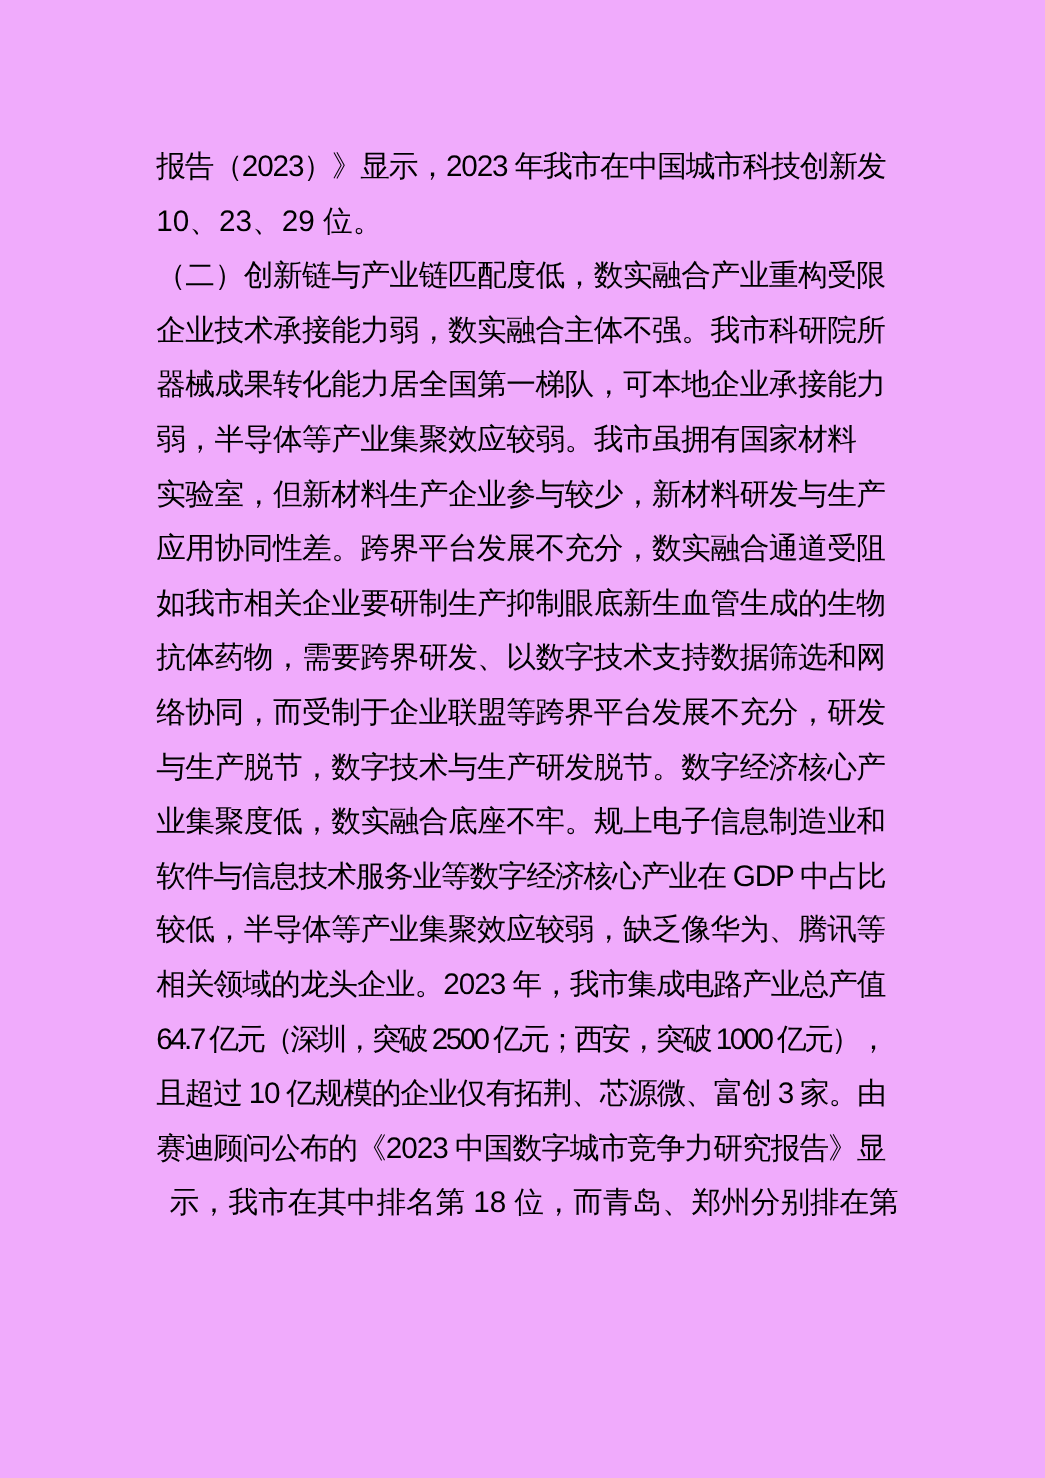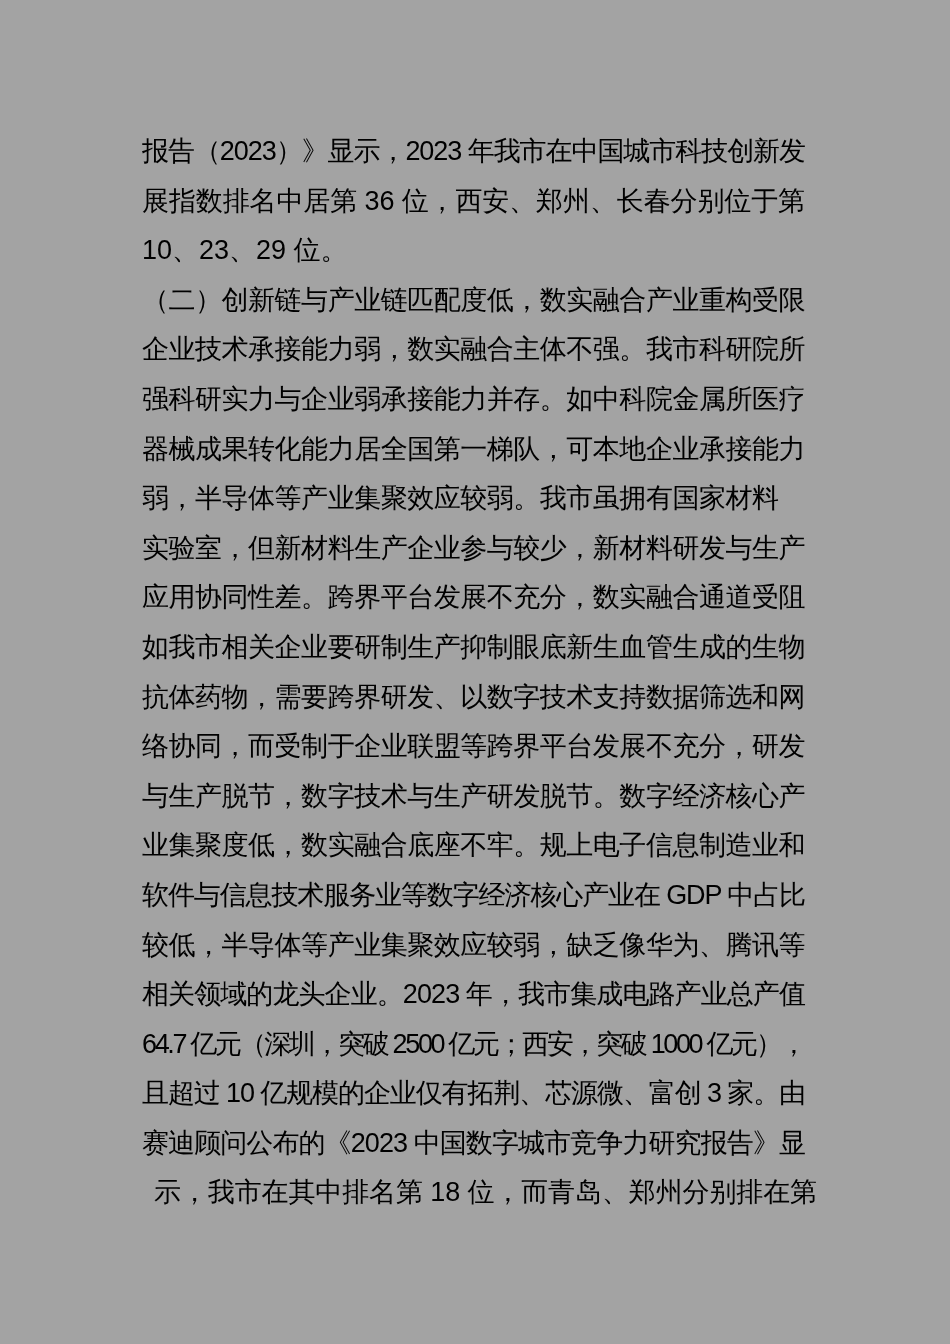--- a/index.html
+++ b/index.html
@@ -4,21 +4,21 @@
 <style>
   html, body {
     margin: 0;
     padding: 0;
     background: #ffffff;
   }
   .page {
     position: relative;
     width: 950px;
     height: 1344px;
-    background: #a3a3a3;
+    background: #f0abfc;
     overflow: hidden;
     font-family: "Liberation Sans", sans-serif;
   }
   .text-block {
     position: absolute;
     left: 142px;
     top: 127px;
     width: 663px;
   }
   .line {
@@ -37,25 +37,23 @@
   .line.para-end .line-text {
     letter-spacing: 0 !important;
   }
 </style>
 </head>
 <body>
 
 <div class="page">
   <div class="text-block">
     <div class="line"><span class="line-text" style="letter-spacing: -1.05469px;">报告（2023）》显示，2023 年我市在中国城市科技创新发</span></div>
-    <div class="line"><span class="line-text" style="letter-spacing: -0.112847px;">展指数排名中居第 36 位，西安、郑州、长春分别位于第</span></div>
     <div class="line para-end"><span class="line-text">10、23、29 位。</span></div>
     <div class="line"><span class="line-text" style="letter-spacing: -0.48px;">（二）创新链与产业链匹配度低，数实融合产业重构受限</span></div>
     <div class="line"><span class="line-text" style="letter-spacing: -0.48px;">企业技术承接能力弱，数实融合主体不强。我市科研院所</span></div>
-    <div class="line"><span class="line-text" style="letter-spacing: -0.48px;">强科研实力与企业弱承接能力并存。如中科院金属所医疗</span></div>
     <div class="line"><span class="line-text" style="letter-spacing: -0.48px;">器械成果转化能力居全国第一梯队，可本地企业承接能力</span></div>
     <div class="line"><span class="line-text" style="letter-spacing: -0.48px;">弱，半导体等产业集聚效应较弱。我市虽拥有国家材料</span></div>
     <div class="line"><span class="line-text" style="letter-spacing: -0.48px;">实验室，但新材料生产企业参与较少，新材料研发与生产</span></div>
     <div class="line"><span class="line-text" style="letter-spacing: -0.48px;">应用协同性差。跨界平台发展不充分，数实融合通道受阻</span></div>
     <div class="line"><span class="line-text" style="letter-spacing: -0.48px;">如我市相关企业要研制生产抑制眼底新生血管生成的生物</span></div>
     <div class="line"><span class="line-text" style="letter-spacing: -0.48px;">抗体药物，需要跨界研发、以数字技术支持数据筛选和网</span></div>
     <div class="line"><span class="line-text" style="letter-spacing: -0.48px; text-align: center;">络协同，而受制于企业联盟等跨界平台发展不充分，研发</span></div>
     <div class="line"><span class="line-text" style="letter-spacing: -0.48px;">与生产脱节，数字技术与生产研发脱节。数字经济核心产</span></div>
     <div class="line"><span class="line-text" style="letter-spacing: -0.48px;">业集聚度低，数实融合底座不牢。规上电子信息制造业和</span></div>
     <div class="line"><span class="line-text" style="letter-spacing: -1.10826px;">软件与信息技术服务业等数字经济核心产业在 GDP 中占比</span></div>

